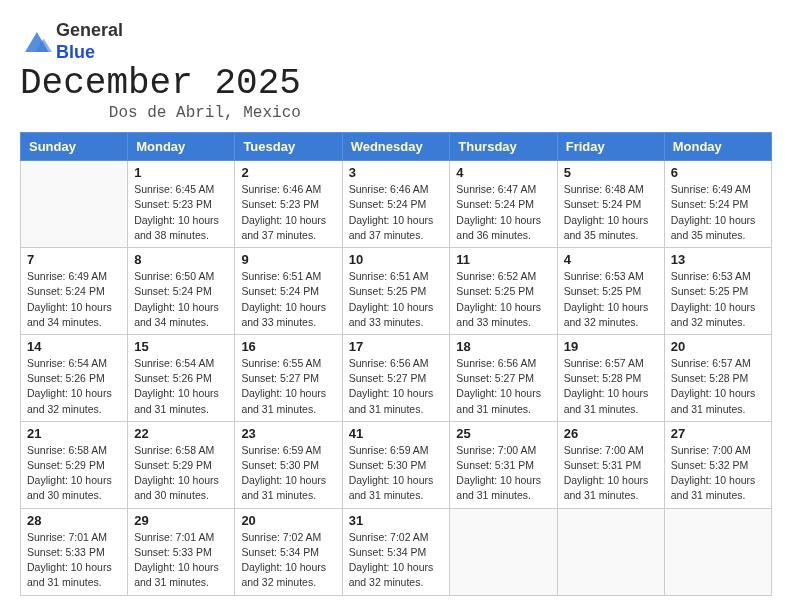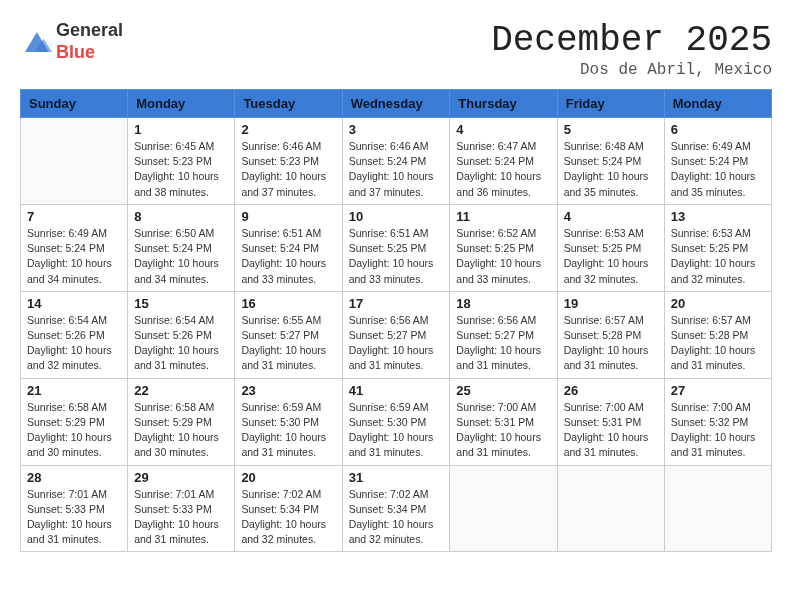--- a/index.html
+++ b/index.html
@@ -8,33 +8,34 @@
       background: #fff;
       width: 792px;
       min-height: 612px;
       padding: 20px;
     }
     .header {
       display: flex;
       justify-content: space-between;
       align-items: flex-start;
       margin-bottom: 10px;
+      flex-direction: column;
     }
     .logo {
       display: flex;
       align-items: center;
       gap: 4px;
     }
     .logo-text {
       font-size: 18px;
       font-weight: bold;
       line-height: 1.2;
     }
     .logo-general { color: #333; }
-    .logo-blue { color: #ef4444; }
+    .logo-blue { color: #1d4ed8; }
     .logo-icon {
       width: 32px;
       height: 28px;
     }
     .title-block { text-align: right; font-family: Liberation Mono, monospace; }
     .month-year {
       font-size: 36px;
       font-weight: normal;
       color: #222;
     }
@@ -42,21 +43,21 @@
       font-size: 16px;
       color: #555;
     }
     .calendar {
       width: 100%;
       border-collapse: collapse;
       border: 1px solid #ccc;
     }
     .calendar th {
       background-color: #3a7bd5;
-      color: #0f172a;
+      color: #fef9c3;
       font-size: 13px;
       font-weight: bold;
       padding: 6px 8px;
       text-align: left;
       border: 1px solid #5590e0;
     }
     .calendar td {
       vertical-align: top;
       border: 1px solid #ccc;
       padding: 4px 6px;

